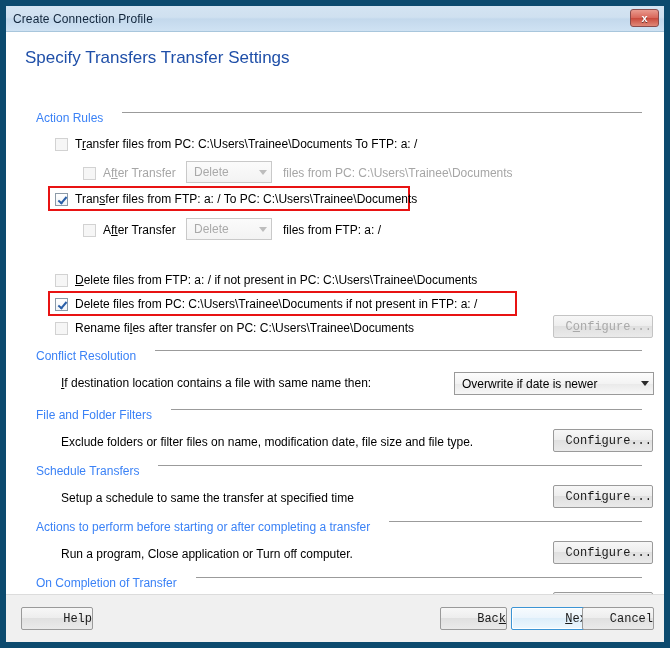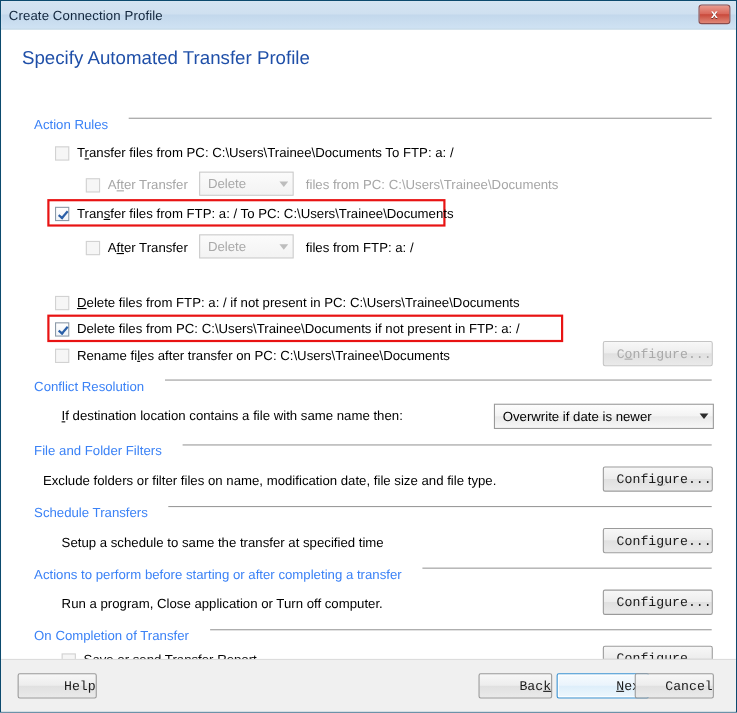--- a/index.html
+++ b/index.html
@@ -12,21 +12,21 @@
     font-size: 12px;
     color: #000000;
     -webkit-font-smoothing: none;
   }
 
   .window {
     position: relative;
     width: 670px;
     height: 648px;
     box-sizing: border-box;
-    border: 1px solid #0c4a6e;
+    border: 6px solid #0c4a6e;
     background: #ffffff;
     overflow: hidden;
   }
 
   
   .titlebar {
     position: relative;
     height: 26px;
     box-sizing: border-box;
     background: linear-gradient(to bottom, #d4e4f2 0%, #cfe0f0 45%, #c3d8ec 52%, #cfe2f3 100%);
@@ -231,21 +231,21 @@
 
 <div class="window">
 
   <div class="titlebar">
     <span class="titlebar-text">Create Connection Profile</span>
     <div class="close-btn">x</div>
   </div>
 
   <div class="client">
 
-    <div class="page-title">Specify Automated Transfer Profile</div>
+    <div class="page-title">Specify Transfers Transfer Settings</div>
 
     <div class="group-head" style="top:79px;">
       <span class="gh-label">Action Rules</span>
       <span class="gh-line"></span>
     </div>
 
     <div class="row" style="left:49px; top:105px;">
       <span class="cb dim"></span>
       <span class="lbl"><span>T</span><span class="u">r</span><span>ansfer files from PC: C:\Users\Trainee\Documents  To  FTP: a: /</span></span>
     </div>
@@ -309,21 +309,21 @@
     </div>
     <div class="combo combo-conflict">
       <span class="cval">Overwrite if date is newer</span>
       <span class="arrow"></span>
     </div>
 
     <div class="group-head" style="top:376px;">
       <span class="gh-label">File and Folder Filters</span>
       <span class="gh-line"></span>
     </div>
-    <div class="row" style="left:38px; top:403px;">
+    <div class="row" style="left:55px; top:403px;">
       <span class="lbl">Exclude folders or filter files on name, modification date, file size and file type.</span>
     </div>
     <div class="btn btn-configure" style="top:397px;">
       <span><span>Confi</span><span class="u">g</span><span>ure...</span></span>
     </div>
 
     <div class="group-head" style="top:432px;">
       <span class="gh-label">Schedule Transfers</span>
       <span class="gh-line"></span>
     </div>

